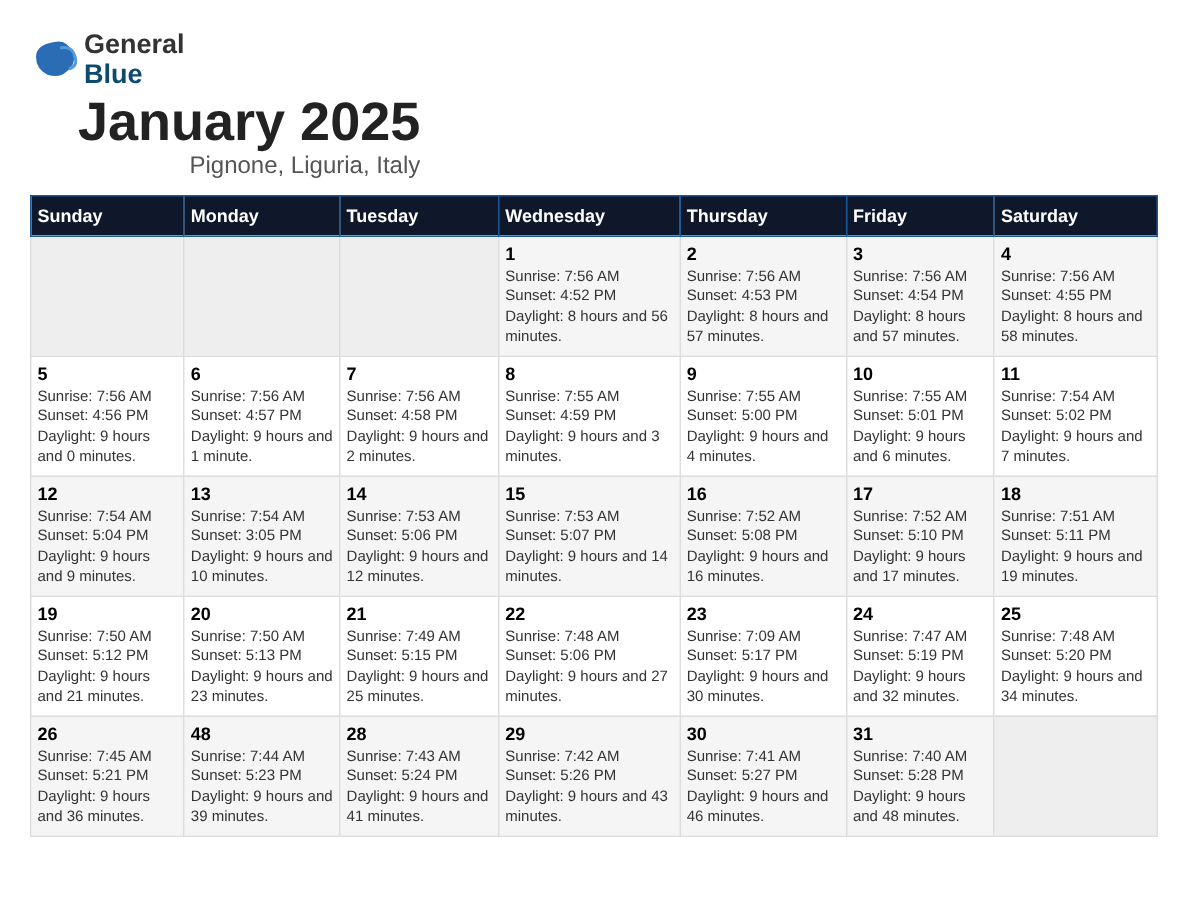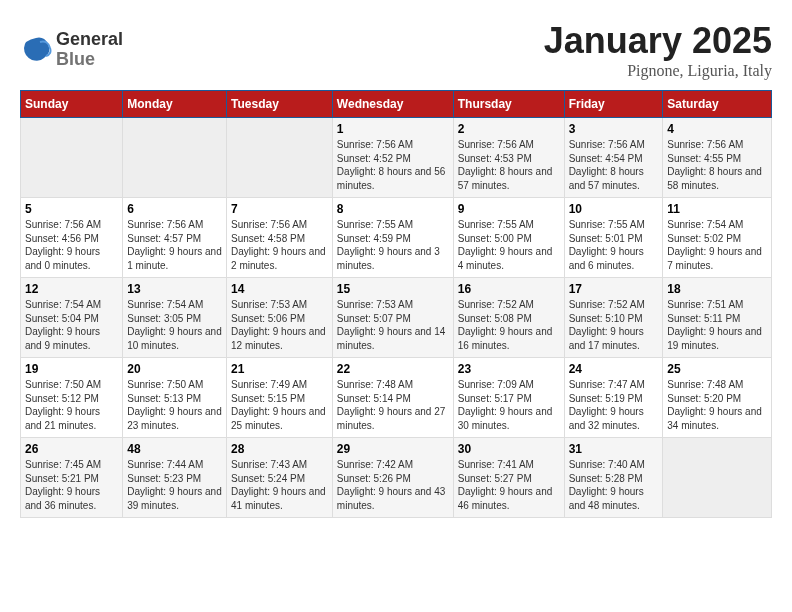--- a/index.html
+++ b/index.html
@@ -6,67 +6,68 @@
     body {
       font-family: Arial, sans-serif;
       background: #fff;
       width: 792px;
       min-height: 612px;
       padding: 20px;
     }
     .header {
       display: flex;
       justify-content: space-between;
-      align-items: center;
+      align-items: flex-start;
       margin-bottom: 10px;
+      flex-direction: column;
     }
     .logo {
       display: flex;
       align-items: center;
       gap: 4px;
     }
     .logo-text {
       display: flex;
       flex-direction: column;
       line-height: 1.1;
     }
     .logo-general {
       font-size: 18px;
       font-weight: bold;
       color: #333;
     }
     .logo-blue {
       font-size: 18px;
       font-weight: bold;
-      color: #737373;
+      color: #0c4a6e;
     }
     .logo-icon {
       width: 32px;
       height: 32px;
     }
     .title-block {
       text-align: right;
+      margin-left: 32px;
     }
     .title-month {
       font-size: 36px;
       font-weight: bold;
       color: #222;
     }
     .title-location {
       font-size: 16px;
       color: #555;
-      font-family: Liberation Serif, serif;
     }
     table {
       width: 100%;
       border-collapse: collapse;
       font-size: 11px;
     }
     thead tr {
-      background: #b91c1c;
+      background: #0f172a;
       color: #fff;
     }
     thead th {
       padding: 6px 4px;
       text-align: left;
       font-size: 12px;
       font-weight: bold;
       border: 1px solid #1a5a9a;
     }
     tbody tr {
@@ -284,21 +285,21 @@
         <td>
           <div class="day-num">21</div>
           <div class="day-info">Sunrise: 7:49 AM
 Sunset: 5:15 PM
 Daylight: 9 hours
 and 25 minutes.</div>
         </td>
         <td>
           <div class="day-num">22</div>
           <div class="day-info">Sunrise: 7:48 AM
-Sunset: 5:14 PM
+Sunset: 5:06 PM
 Daylight: 9 hours
 and 27 minutes.</div>
         </td>
         <td>
           <div class="day-num">23</div>
           <div class="day-info">Sunrise: 7:09 AM
 Sunset: 5:17 PM
 Daylight: 9 hours
 and 30 minutes.</div>
         </td>

